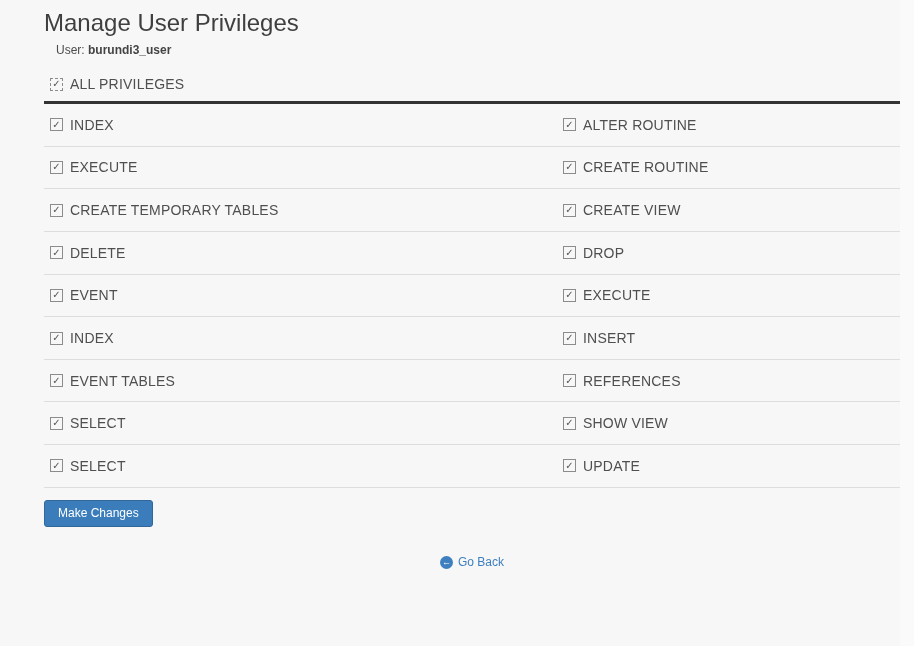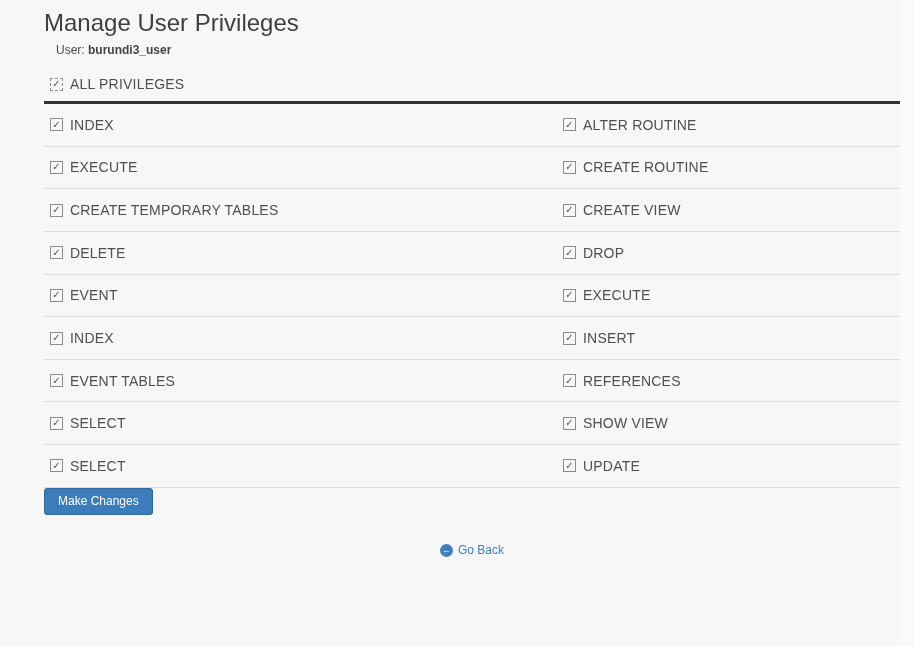--- a/index.html
+++ b/index.html
@@ -86,21 +86,21 @@
     height: 42.65px;
     border-bottom: 1px solid var(--row-border);
   }
   .priv-cell {
     display: flex; align-items: center;
   }
   .priv-cell.left  { width: 519px; padding-left: 6px; }
   .priv-cell.right { flex: 1; padding-left: 0; }
 
   .btn-primary {
-    margin-top: 0;
+    margin-top: 12px;
     display: inline-block;
     background: var(--accent);
     border: 1px solid var(--accent-border);
     border-radius: 3px;
     color: #ffffff;
     font-family: "Liberation Sans", sans-serif;
     font-size: 12px; line-height: 14px;
     padding: 5px 13px 6px 13px;
     cursor: pointer;
   }

